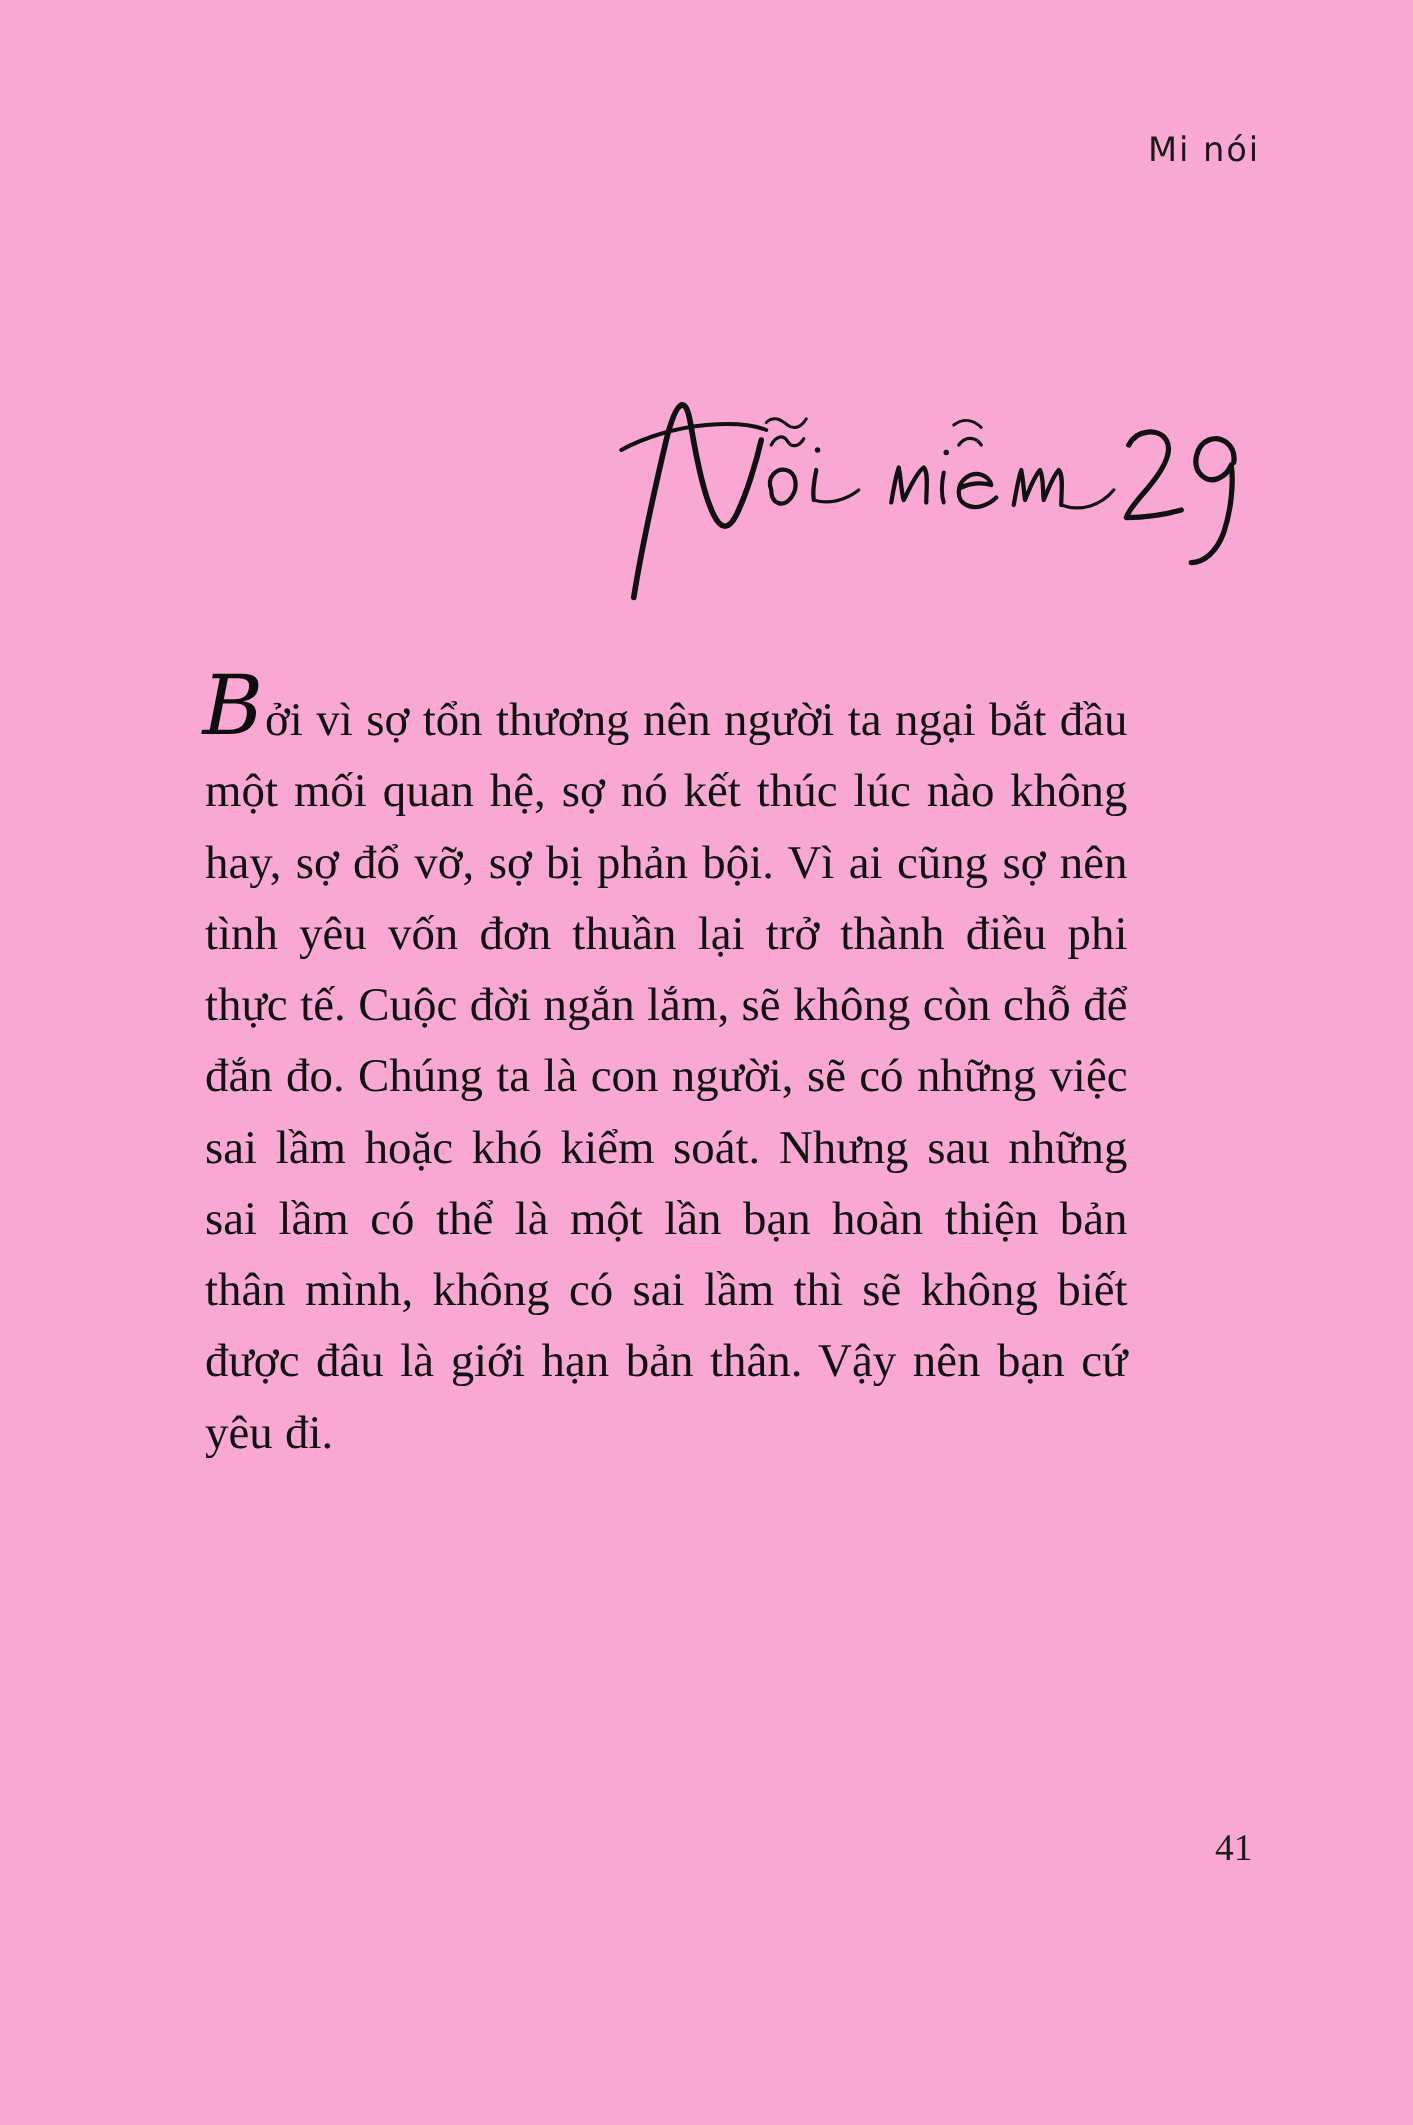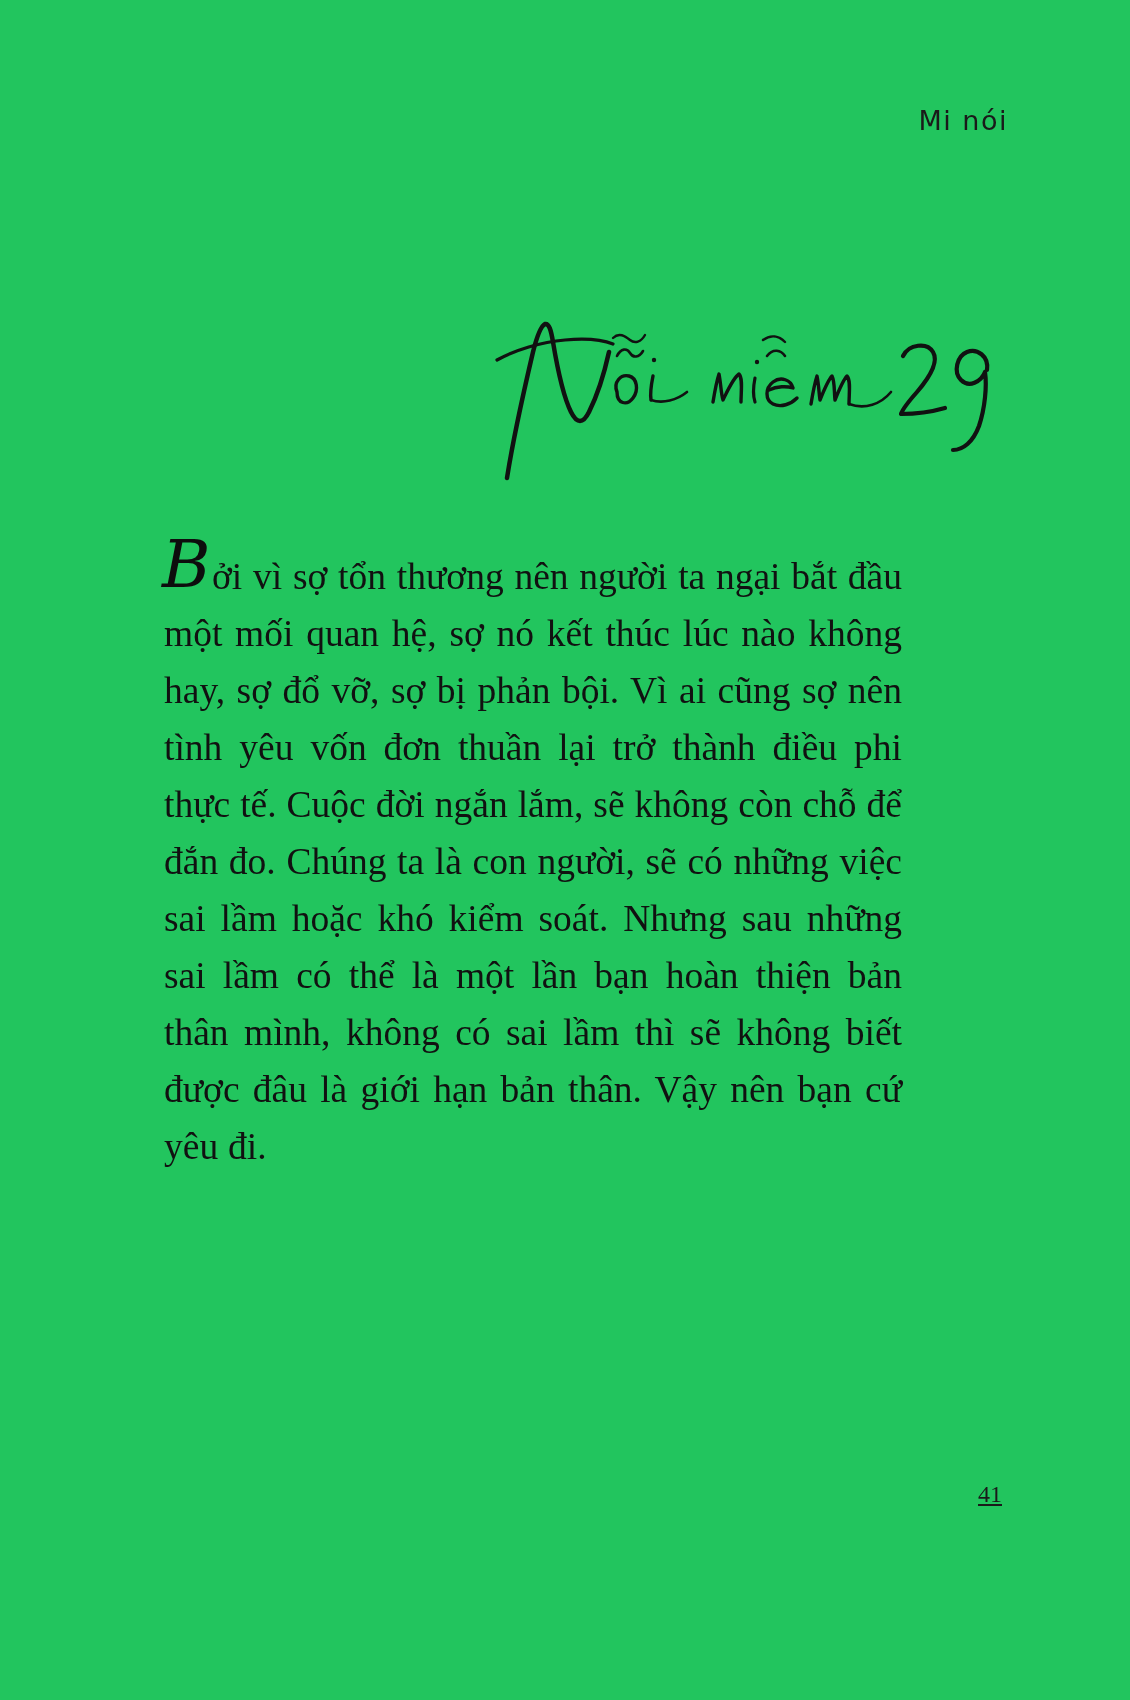--- a/index.html
+++ b/index.html
@@ -12,21 +12,21 @@
     height: 1700px;
     position: relative;
     font-family: "Liberation Serif", serif;
     color: #111111;
     overflow: hidden;
   }
 
   .page {
     position: absolute;
     inset: 0;
-    background: #22c55e;
+    background: #f9a8d4;
   }
 
   
   .running-head {
     position: absolute;
     top: 105px;
     right: 122px;
     font-family: "DejaVu Sans", sans-serif;
     font-size: 27px;
     letter-spacing: 1.5px;
@@ -89,26 +89,25 @@
     letter-spacing: -1px;
   }
   .dropcap-spacer {
     display: inline-block;
     width: 48px;
   }
 
   
   .folio {
     position: absolute;
-    bottom: 192px;
+    bottom: 204px;
     right: 128px;
     font-family: "Liberation Serif", serif;
-    font-size: 24px;
+    font-size: 30px;
     color: #1a1a1a;
-    text-decoration: underline;
   }
 </style>
 </head>
 <body>
 
 <div class="page">
 
   <div class="running-head">Mi nói</div>
 
   <div class="script-title">

